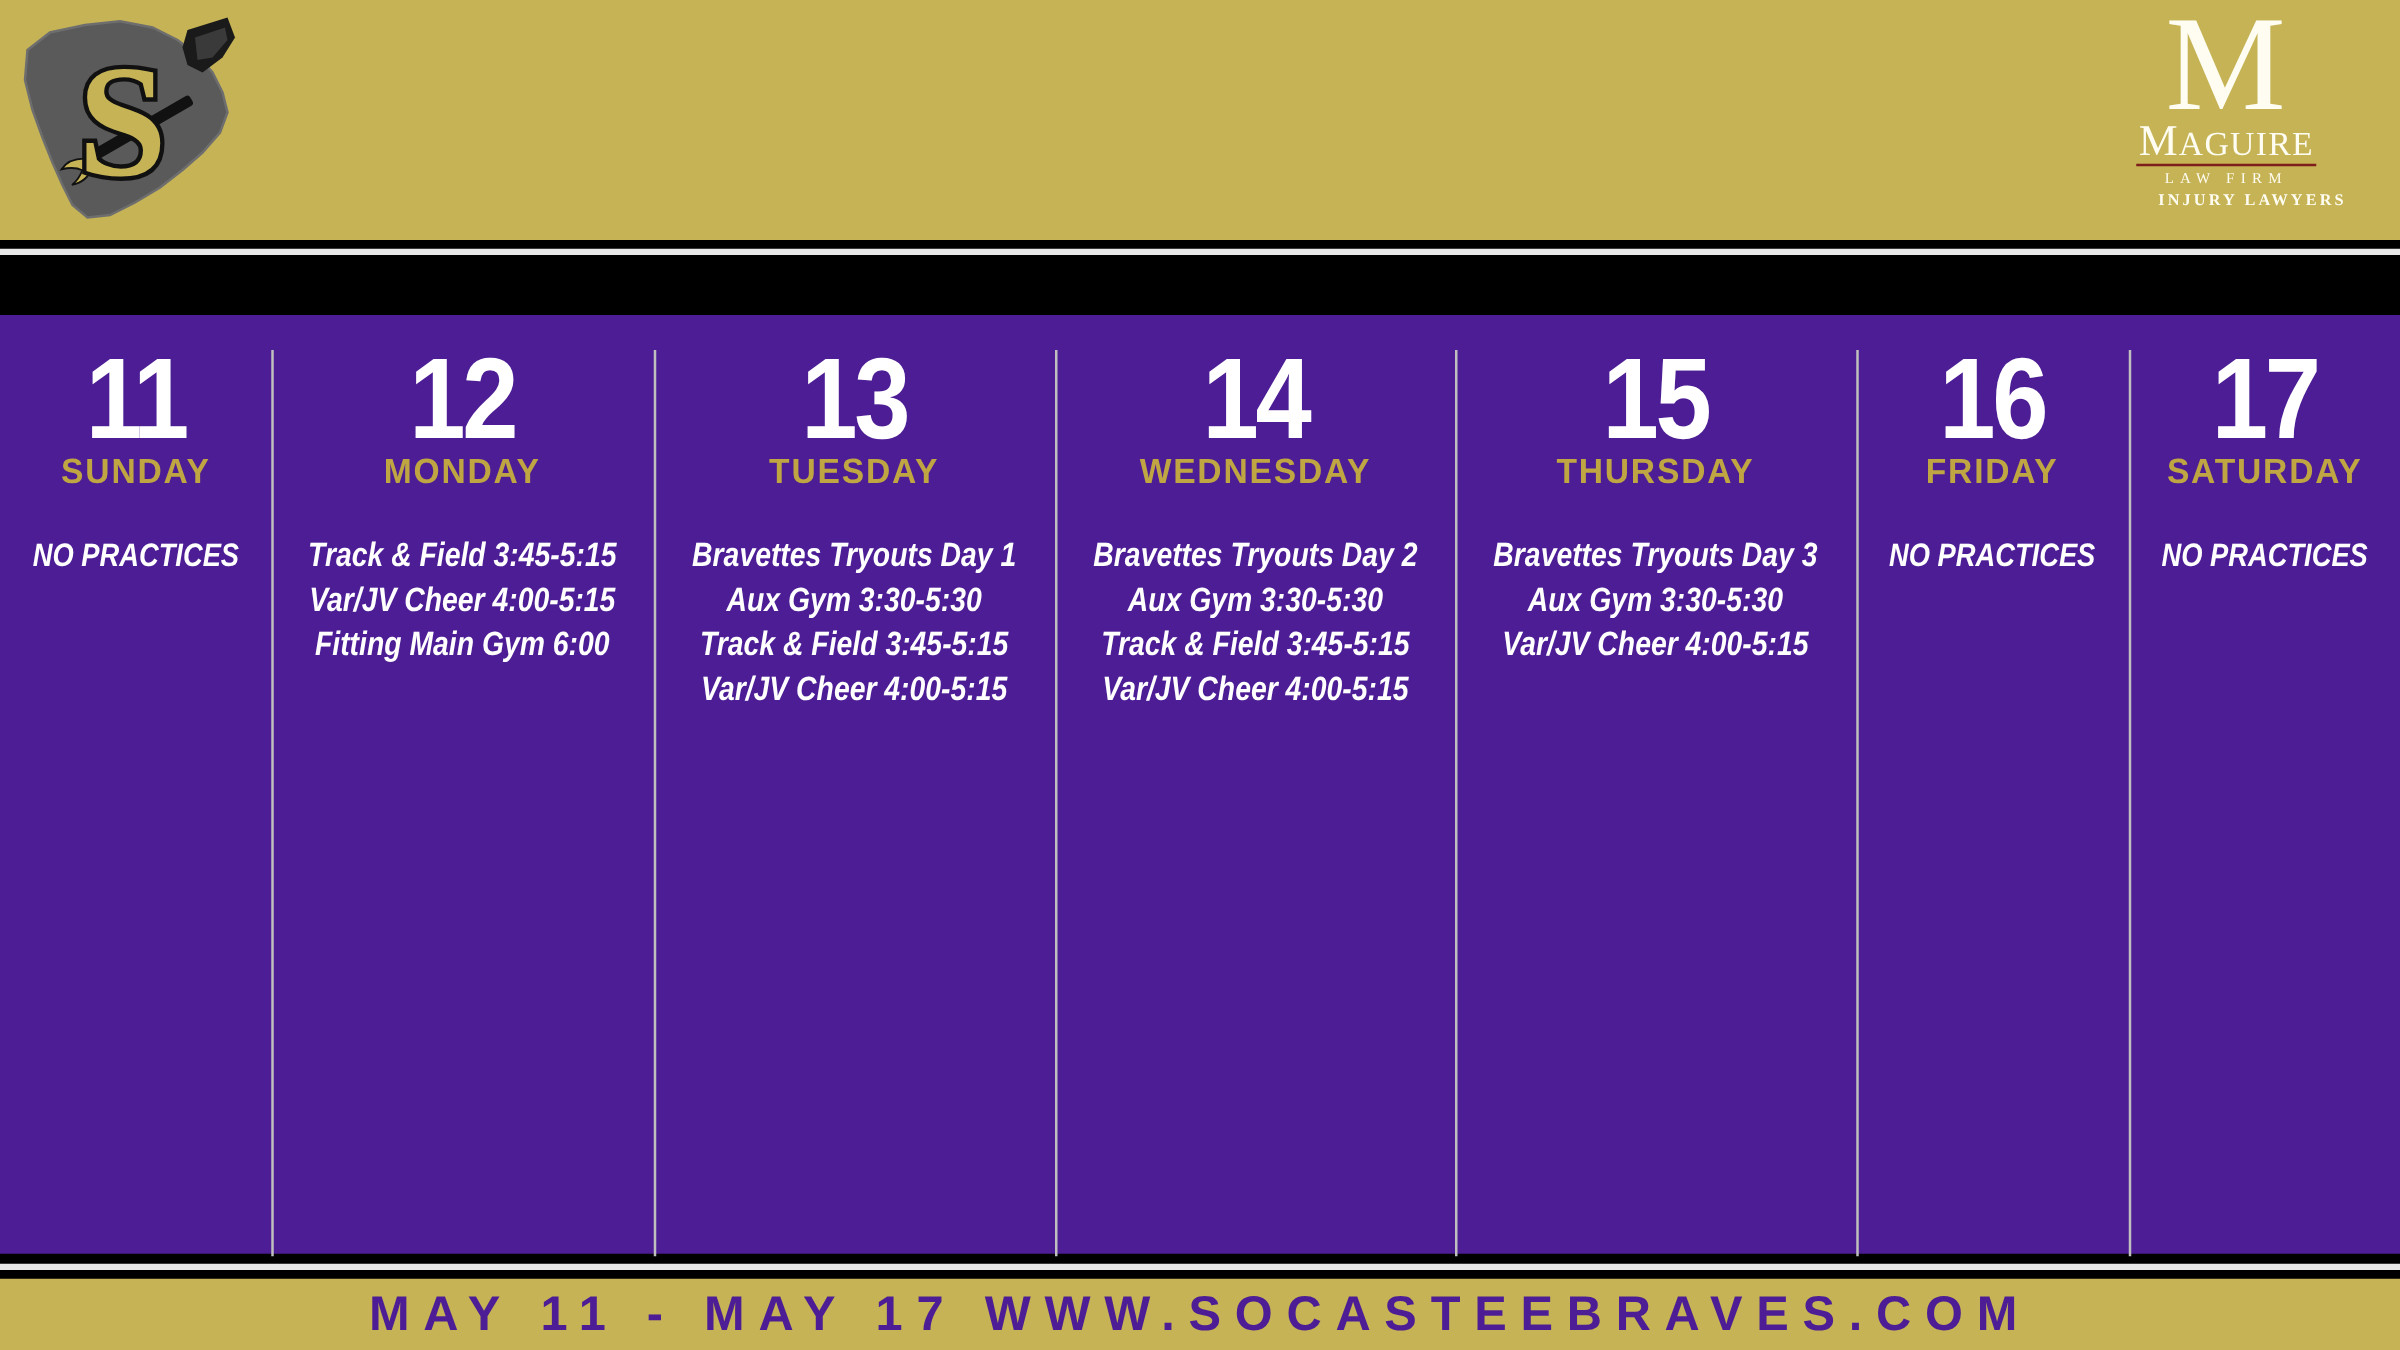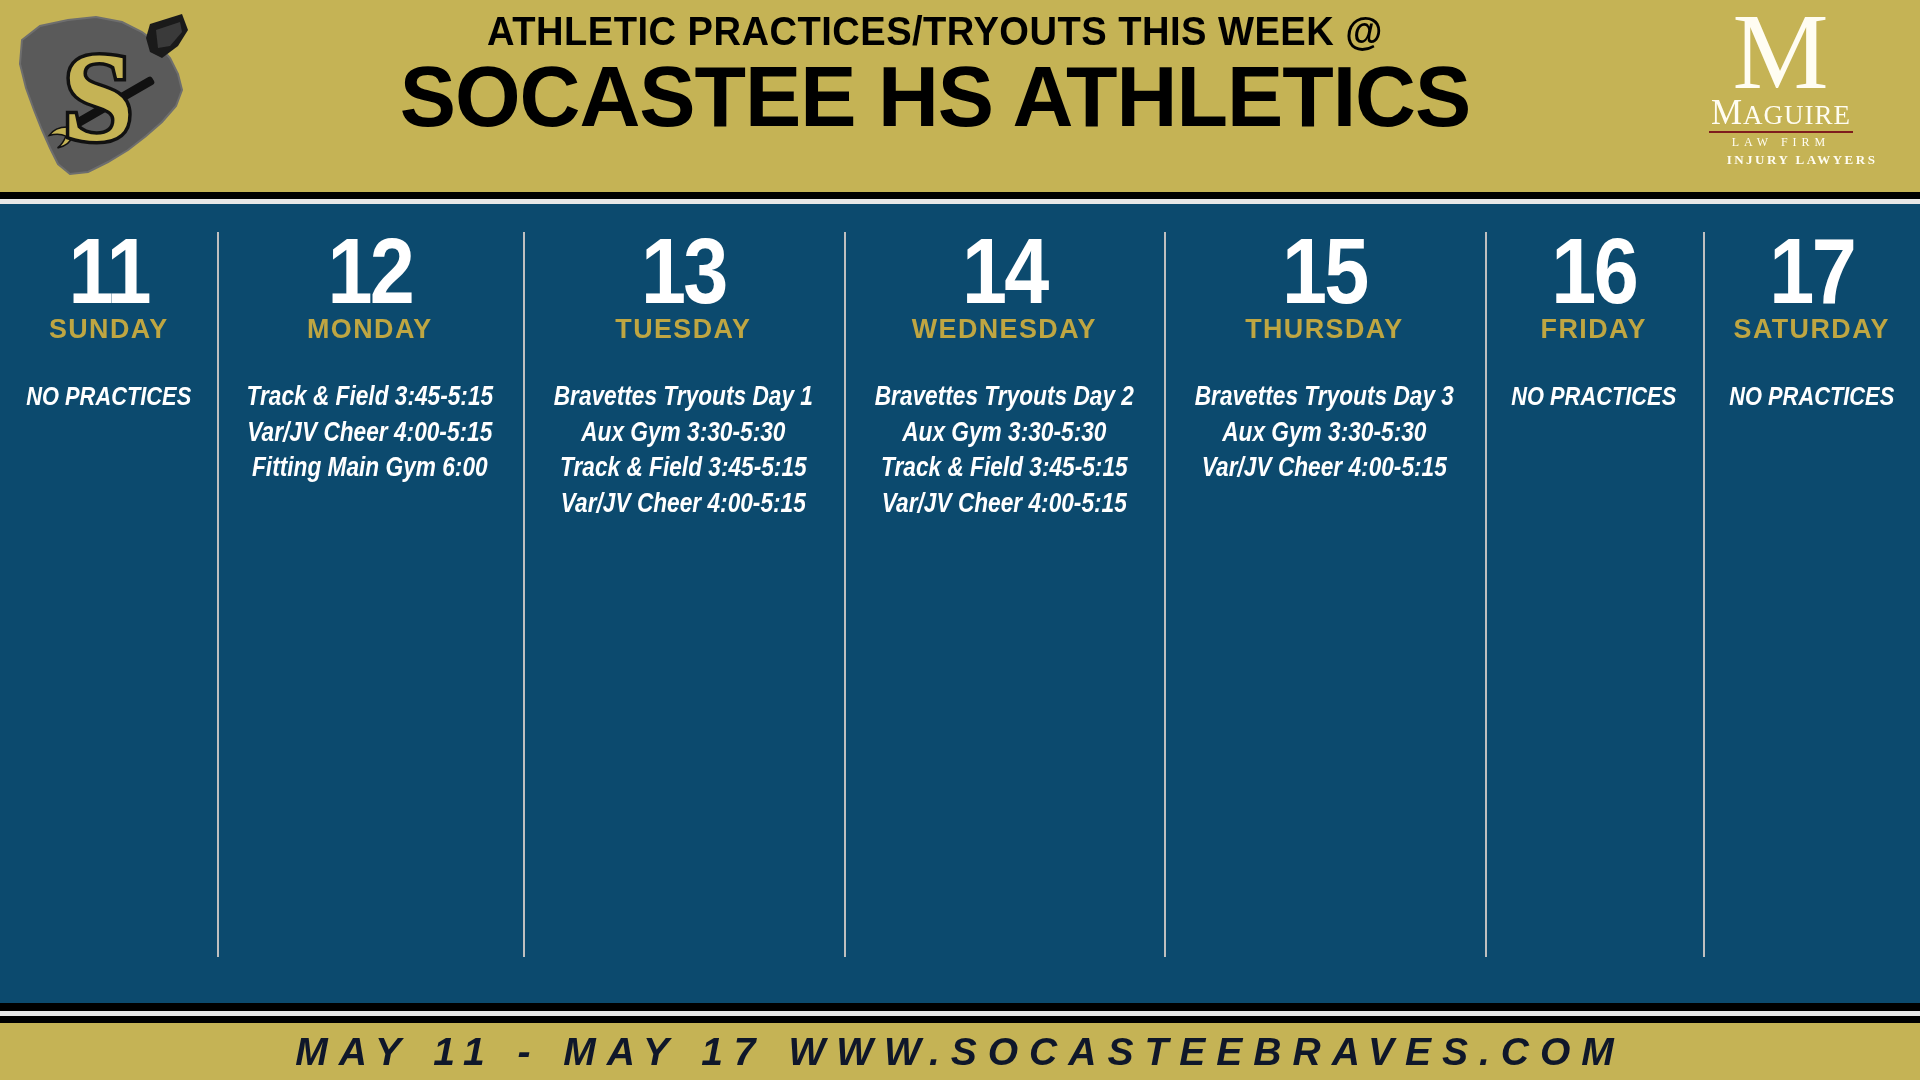--- a/index.html
+++ b/index.html
@@ -101,22 +101,23 @@
   }
 
   
   .rule-black { flex:0 0 7px; background:#000; }
   .rule-white { flex:0 0 5px; background:#E8E8E8; }
 
   
   .body {
     position:relative;
     flex:1 1 auto;
-    background:#0c4a6e;
+    background:#4c1d95;
     display:flex;
+    margin-top:48px;
   }
   .day-col {
     position:relative;
     flex:1 1 0;
     padding-top:28px;
     text-align:center;
   }
   .day-col + .day-col::before {
     content:"";
     position:absolute;
@@ -168,23 +169,22 @@
   .footer {
     flex:0 0 57px;
     background:#C5B355;
     display:flex; align-items:center; justify-content:center;
   }
   .footer-text {
     font-family:"Liberation Sans", sans-serif;
     font-weight:bold;
     font-size:39px;
     letter-spacing:11px;
-    color:#0f172a;
-    white-space:nowrap;
-    font-style:italic;
+    color:#4c1d95;
+    white-space:nowrap;
   }
 </style>
 </head>
 <body>
 
 <div class="poster">
 
   <div class="header">
 
     <div class="logo-wrap">
@@ -200,24 +200,20 @@
           <path d="M52 96 q-12 -8 -22 -3 q10 3 14 9 q-6 5 -13 6 q12 4 21 -4 Z" fill="#C5B355" stroke="#111" stroke-width="1.5"></path>
         </g>
 
         <path d="M140 22 L172 12 L178 28 L168 44 L152 56 L140 50 L136 36 Z" fill="#1A1A1A"></path>
         <path d="M146 28 L170 20 L172 30 L160 44 L148 46 Z" fill="#3A3A3A"></path>
 
         <text x="88" y="138" font-family="Liberation Serif, serif" font-size="128" font-weight="bold" fill="#C5B355" stroke="#111" stroke-width="7" paint-order="stroke" text-anchor="middle">S</text>
       </svg>
     </div>
 
-    <div class="header-titles">
-      <div class="title-small">ATHLETIC PRACTICES/TRYOUTS THIS WEEK @</div>
-      <div class="title-big">SOCASTEE HS ATHLETICS</div>
-    </div>
 
     <div class="sponsor">
       <div class="sponsor-m">M</div>
       <div class="sponsor-name">
         <span>M</span><span class="small-caps">AGUIRE</span>
       </div>
       <div class="sponsor-sub">LAW FIRM</div>
       <div class="sponsor-tag">INJURY LAWYERS</div>
     </div>
   </div>

